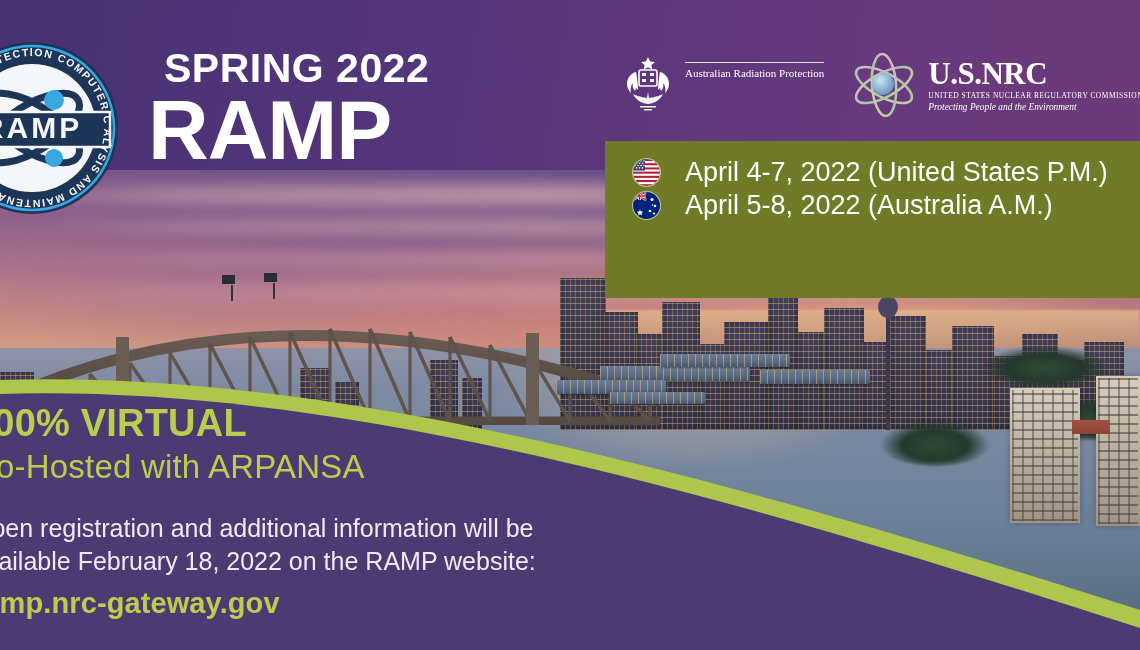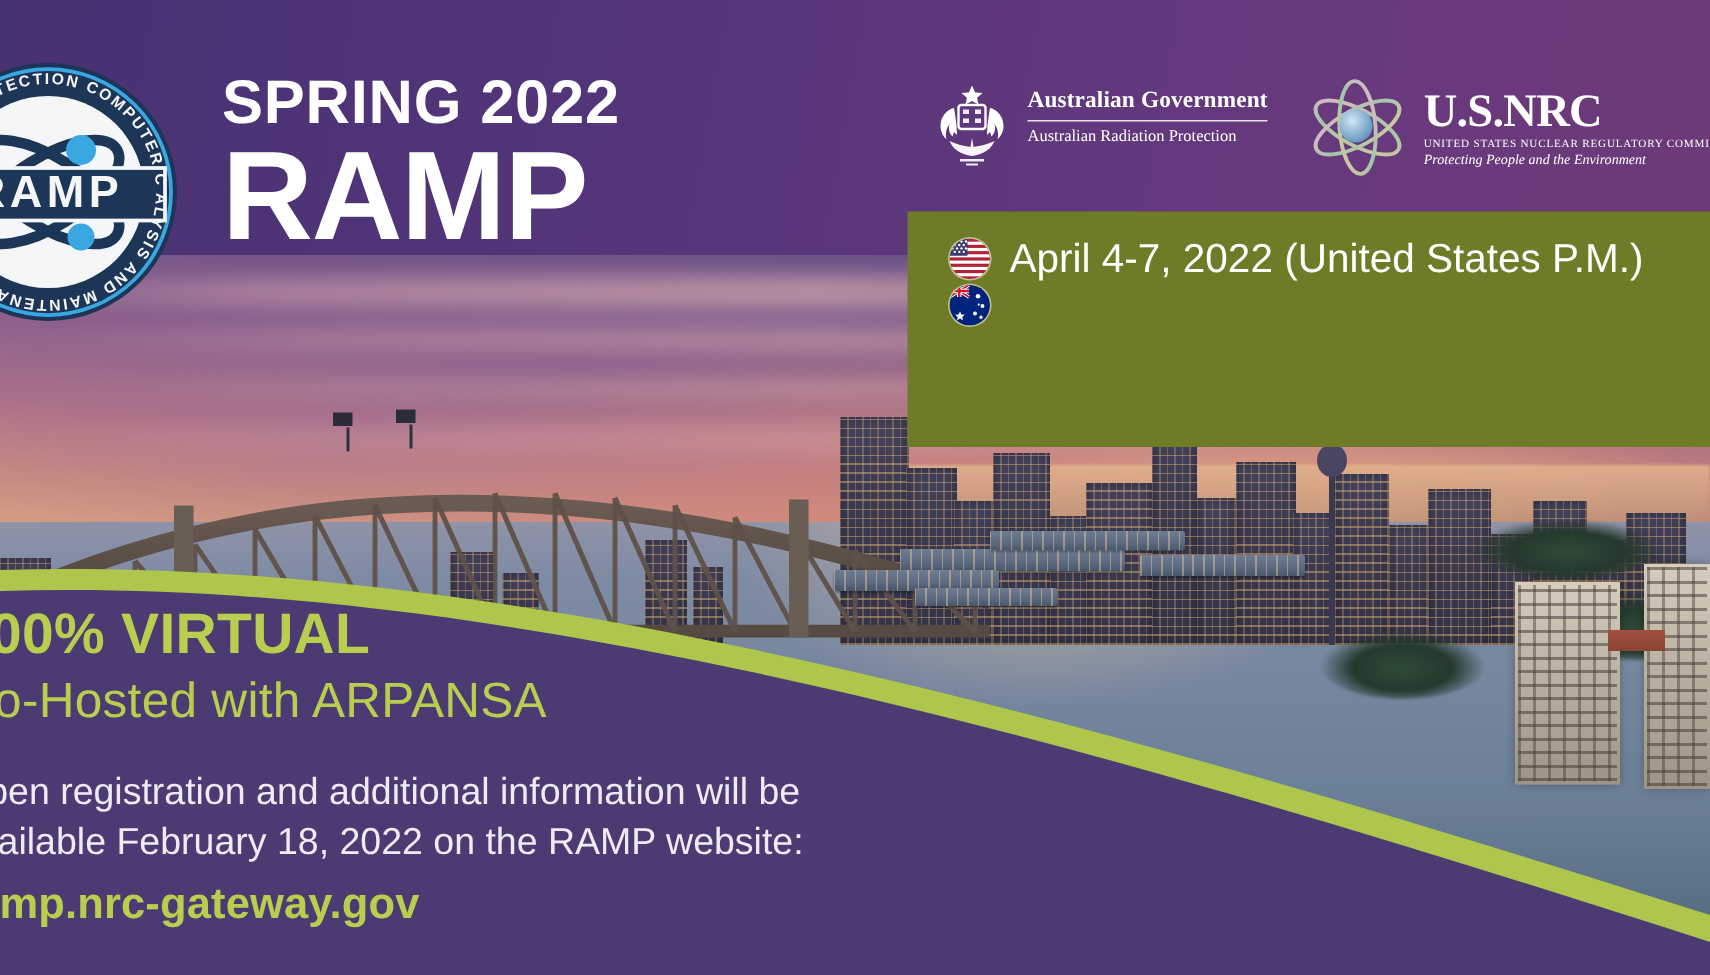--- a/index.html
+++ b/index.html
@@ -152,21 +152,21 @@
   .logo {
     position:absolute; left:-58px; top:38px;
     width:180px; height:180px;
   }
   .logo svg { display:block; }
 
   
   .headline { position:absolute; left:148px; top:48px; }
   .spring {
     font-size:41px; font-weight:bold; color:#ffffff;
-    letter-spacing:.5px; line-height:1; white-space:nowrap;
+    letter-spacing:.5px; line-height:1; white-space:nowrap;margin-left:16px;
   }
   .ramp-word {
     font-size:84px; font-weight:bold; color:#ffffff;
     letter-spacing:-1px; line-height:.95; margin-top:2px;
   }
   .savedate {
     font-size:29px; font-weight:300; color:#f0ecf6;
     letter-spacing:2.2px; margin-top:6px; white-space:nowrap;
   }
 
@@ -196,21 +196,21 @@
     position:absolute; left:605px; top:141px;
     width:535px; height:157px;
     background:#6f7b26;
     padding:16px 0 0 28px;
   }
   .meeting-title {
     color:#ffffff; font-size:35px; font-weight:bold; letter-spacing:.2px;
     line-height:1; margin-bottom:11px; white-space:nowrap;
   }
   .meeting-row {
-    display:flex; align-items:center; gap:13px; margin-bottom:3px;
+    display:flex; align-items:center; gap:25px; margin-bottom:3px;
   }
   .flag { width:27px; height:27px; flex:none; border-radius:50%; overflow:hidden; box-shadow:0 0 0 1px rgba(255,255,255,.55); }
   .flag svg { display:block; }
   .meeting-date {
     color:#ffffff; font-size:27px; font-weight:400; white-space:nowrap; line-height:1.12;
   }
 
   
   .bottom { position:absolute; left:-28px; top:404px; width:640px; }
   .virtual {
@@ -374,21 +374,20 @@
             <path d="M22,19 h4 v3 h-4 Z M30,19 h4 v3 h-4 Z M22,25 h4 v3 h-4 Z M30,25 h4 v3 h-4 Z" opacity=".9"></path>
             <path d="M16,18 c-5,1 -9,6 -9,12 0,4 2,7 4,9 -1,-4 0,-8 2,-10 -1,3 0,6 2,8 l1,-3 2,2 c0,-6 -1,-12 -2,-18 Z"></path>
             <path d="M40,18 c5,1 9,6 9,12 0,4 -2,7 -4,9 1,-4 0,-8 -2,-10 1,3 0,6 -2,8 l-1,-3 -2,2 c0,-6 1,-12 2,-18 Z"></path>
             <path d="M13,40 c6,3 14,4 15,4 1,0 9,-1 15,-4 -2,5 -7,9 -15,10 -8,-1 -13,-5 -15,-10 Z" opacity=".95"></path>
             <path d="M20,52 h16 v1.6 h-16 Z M24,55 h8 v1.4 h-8 Z" opacity=".9"></path>
             <path d="M27,44 l1,-6 1,6 Z"></path>
           </g>
         </svg>
       </div>
       <div class="austext">
-        <div class="aus-gov">Australian Government</div>
         <div class="aus-rule"></div>
         <div class="aus-sub">Australian Radiation Protection</div>
       </div>
     </div>
 
     <div class="nrclogo">
       <div class="nrc-atom">
         <svg width="74" height="66" viewBox="0 0 74 66">
           <defs>
             <radialGradient id="nucl" cx="38%" cy="34%" r="70%">
@@ -487,20 +486,21 @@
               <path d="M7,17.5 l.9,2.1 2.3,.2 -1.7,1.5 .5,2.2 -2,-1.2 -2,1.2 .5,-2.2 -1.7,-1.5 2.3,-.2 Z"></path>
               <circle cx="19" cy="7.5" r="1.5"></circle>
               <circle cx="22" cy="14" r="1.3"></circle>
               <circle cx="17" cy="19" r="1.3"></circle>
               <circle cx="21" cy="21.5" r="1.1"></circle>
               <circle cx="19.5" cy="13" r=".75"></circle>
             </g>
           </g>
         </svg>
       </span>
+      <span class="meeting-date">April 5-8, 2022 (Australia A.M.)</span>
     </div>
   </div>
 
   <div class="bottom">
     <div class="virtual">100% VIRTUAL</div>
     <div class="cohost">Co-Hosted with ARPANSA</div>
     <div class="info">Open registration and additional information will be</div>
     <div class="info" style="margin-top:0">available February 18, 2022 on the RAMP website:</div>
     <div class="website">ramp.nrc-gateway.gov</div>
   </div>

